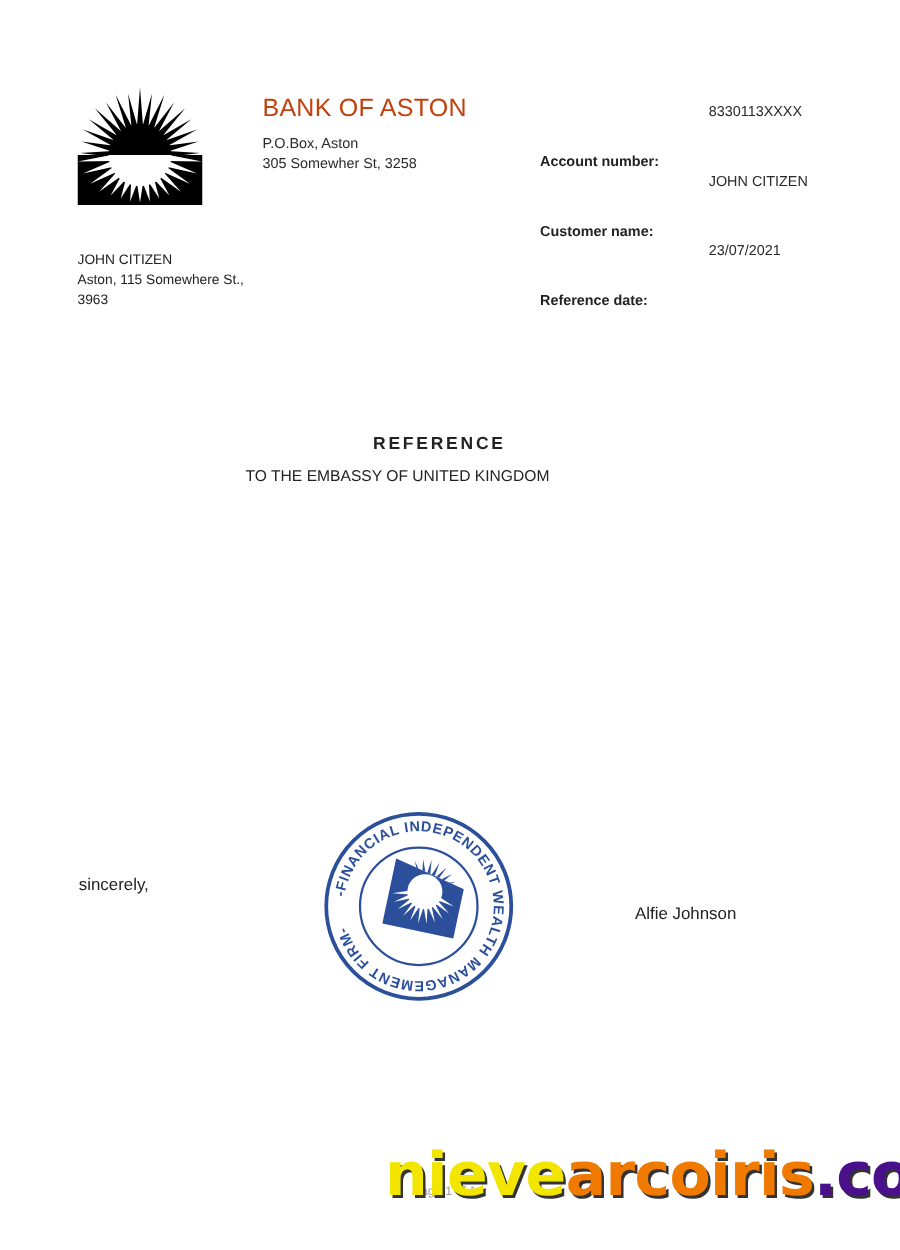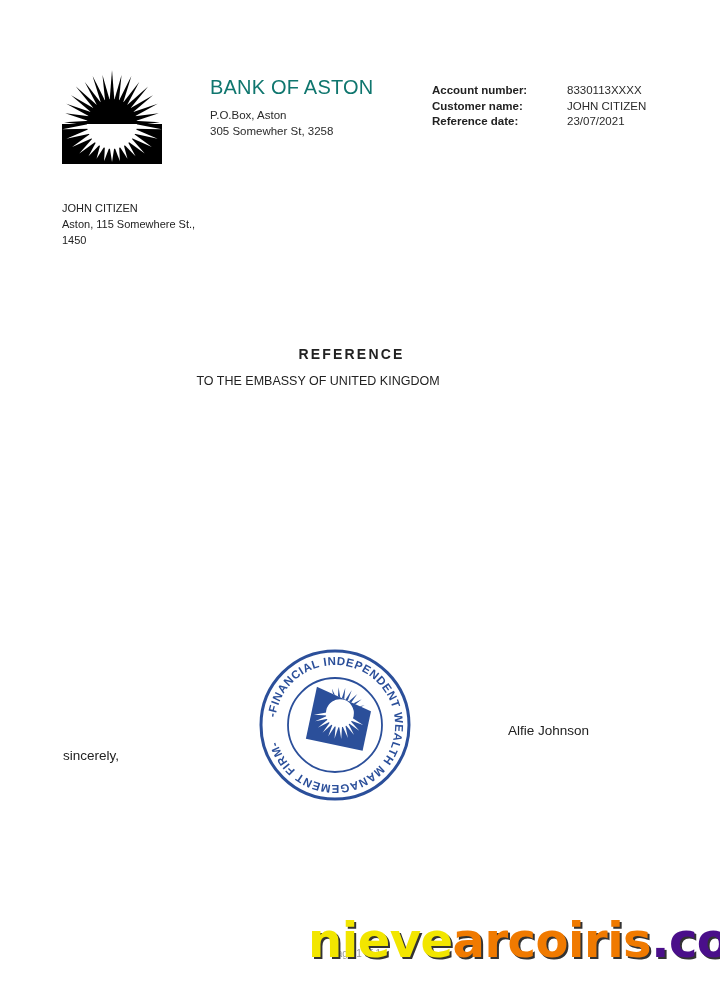--- a/index.html
+++ b/index.html
@@ -2,33 +2,33 @@
 <html><head>
   <meta charset="utf-8">
   <style>
     html, body { margin: 0; padding: 0; }
     body {
       width: 720px; height: 1000px; background: #ffffff; position: relative; overflow: hidden;
       font-family: "Liberation Sans", sans-serif; color: #222;
     }
     .abs { position: absolute; }
     .logo { left: 62px; top: 68px; width: 100px; height: 96px; }
-    .bank-name { left: 210px; top: 76px; font-size: 20px; color: #0f766e; letter-spacing: 0.2px; }
+    .bank-name { left: 210px; top: 76px; font-size: 20px; color: #c2410c; letter-spacing: 0.2px; }
     .bank-addr { left: 210px; top: 108px; font-size: 11.5px; line-height: 15.5px; color: #2a2a2a; }
     .meta { left: 432px; top: 83px; font-size: 11.5px; line-height: 15.5px; }
     .meta-row { display: flex; }
-    .meta-label { width: 135px; font-weight: bold; color: #222; }
+    .meta-label { width: 135px; font-weight: bold; color: #222; margin-top: 40px; }
     .meta-value { color: #2a2a2a; }
     .recipient { left: 62px; top: 200px; font-size: 11px; line-height: 16px; color: #222; }
     .ref-title { left: 0; width: 703px; top: 346px; text-align: center; font-size: 14px; font-weight: bold; letter-spacing: 2.2px; color: #222; }
     .ref-sub { left: 0; width: 636px; top: 374px; text-align: center; font-size: 12.5px; color: #222; }
     .body-text { left: 63px; width: 598px; top: 446px; font-size: 13.5px; line-height: 30.8px; color: #1e1e1e; }
     .body-text p { margin: 0; text-align: justify; text-align-last: left; }
     .indent { display: inline-block; width: 22px; }
-    .closing { left: 63px; top: 693px; font-size: 13.5px; line-height: 30px; color: #222; margin-top: 48px; }
+    .closing { left: 63px; top: 693px; font-size: 13.5px; line-height: 30px; color: #222; }
     .signer { left: 508px; top: 723px; font-size: 13.5px; color: #222; }
     .stamp { left: 257px; top: 647px; width: 156px; height: 156px; }
     .watermark { left: 308px; top: 912px; font-size: 48px; font-weight: bold; letter-spacing: -0.5px;
       font-family: "DejaVu Sans", sans-serif; }
     .watermark span { text-shadow: 2px 2px 0 #333; }
     .page-footer { left: 330px; top: 948px; font-size: 10px; color: #999; }
   </style>
 </head>
 <body>
 
@@ -107,21 +107,21 @@
   </div>
   <div class="meta-row">
     <span class="meta-label">Reference date:</span>
     <span class="meta-value">23/07/2021</span>
   </div>
 </div>
 
 <div class="abs recipient">
   <div>JOHN CITIZEN</div>
   <div>Aston, 115 Somewhere St.,</div>
-  <div>1450</div>
+  <div>3963</div>
 </div>
 
 <div class="abs ref-title">REFERENCE</div>
 <div class="abs ref-sub">TO THE EMBASSY OF UNITED KINGDOM</div>
 
 <div class="abs body-text">
 </div>
 
 <div class="abs closing">
   <div>sincerely,</div>

